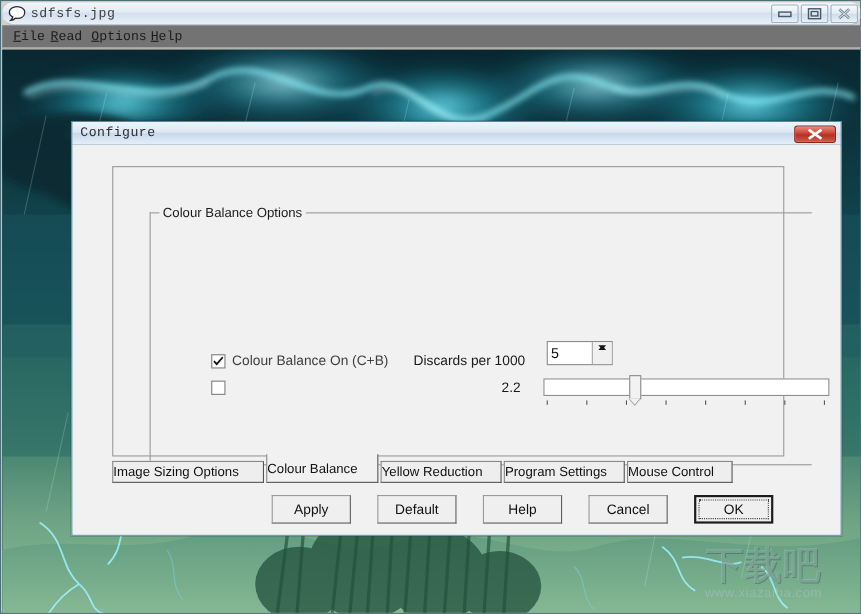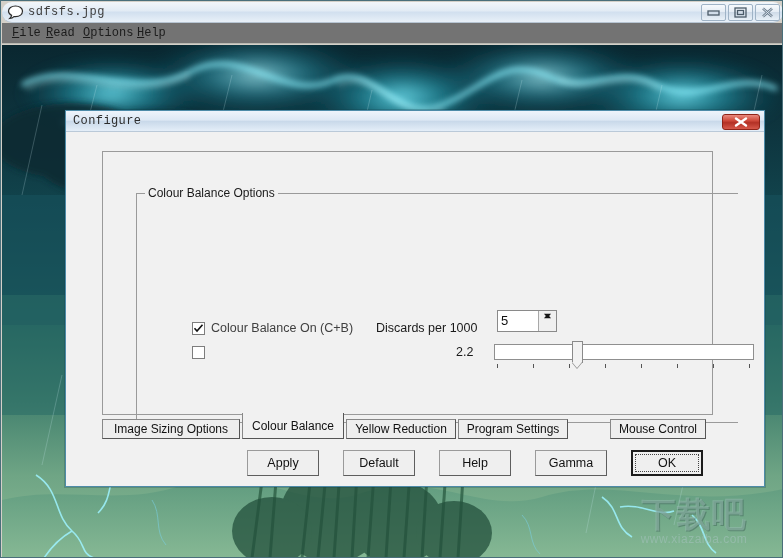--- a/index.html
+++ b/index.html
@@ -303,21 +303,21 @@
     position: absolute;
     bottom: 0;
     height: 20px;
     background: #eeeeee;
     border: 1px solid #888888;
     border-bottom-color: #555;
     border-right-color: #555;
     box-sizing: border-box;
     font-size: 12px;
     color: #111;
-    text-align: center;
+    text-align: left;
     line-height: 18px;
     white-space: nowrap;
   }
   .tab.active {
     height: 26px;
     background: #f1f1f1;
     border-top: none;
     border-bottom: 1px solid #555;
     border-right-color: #555;
     line-height: 26px;
@@ -591,28 +591,28 @@
           <div class="sl-tick" style="left:183px"></div>
           <div class="sl-tick" style="left:219px"></div>
           <div class="sl-tick" style="left:255px"></div>
         </div>
 
         <div id="tab-strip">
           <div class="tab" style="left:0px; width:138px;">Image Sizing Options</div>
           <div class="tab active" style="left:140px; width:102px;">Colour Balance</div>
           <div class="tab" style="left:244px; width:110px;">Yellow Reduction</div>
           <div class="tab" style="left:356px; width:110px;">Program Settings</div>
-          <div class="tab" style="left:468px; width:96px;margin-left:40px;">Mouse Control</div>
+          <div class="tab" style="left:468px; width:96px;">Mouse Control</div>
         </div>
 
         <div id="button-row">
           <div class="dlg-btn" style="left:181px; width:72px;">Apply</div>
           <div class="dlg-btn" style="left:277px; width:72px;">Default</div>
           <div class="dlg-btn" style="left:373px; width:72px;">Help</div>
-          <div class="dlg-btn" style="left:469px; width:72px;">Gamma</div>
+          <div class="dlg-btn" style="left:469px; width:72px;">Cancel</div>
           <div class="dlg-btn default" style="left:565px; width:72px;">
             <span class="focus-ring"></span>
             <span>OK</span>
           </div>
         </div>
 
       </div>
     </div>
 
   </div>

